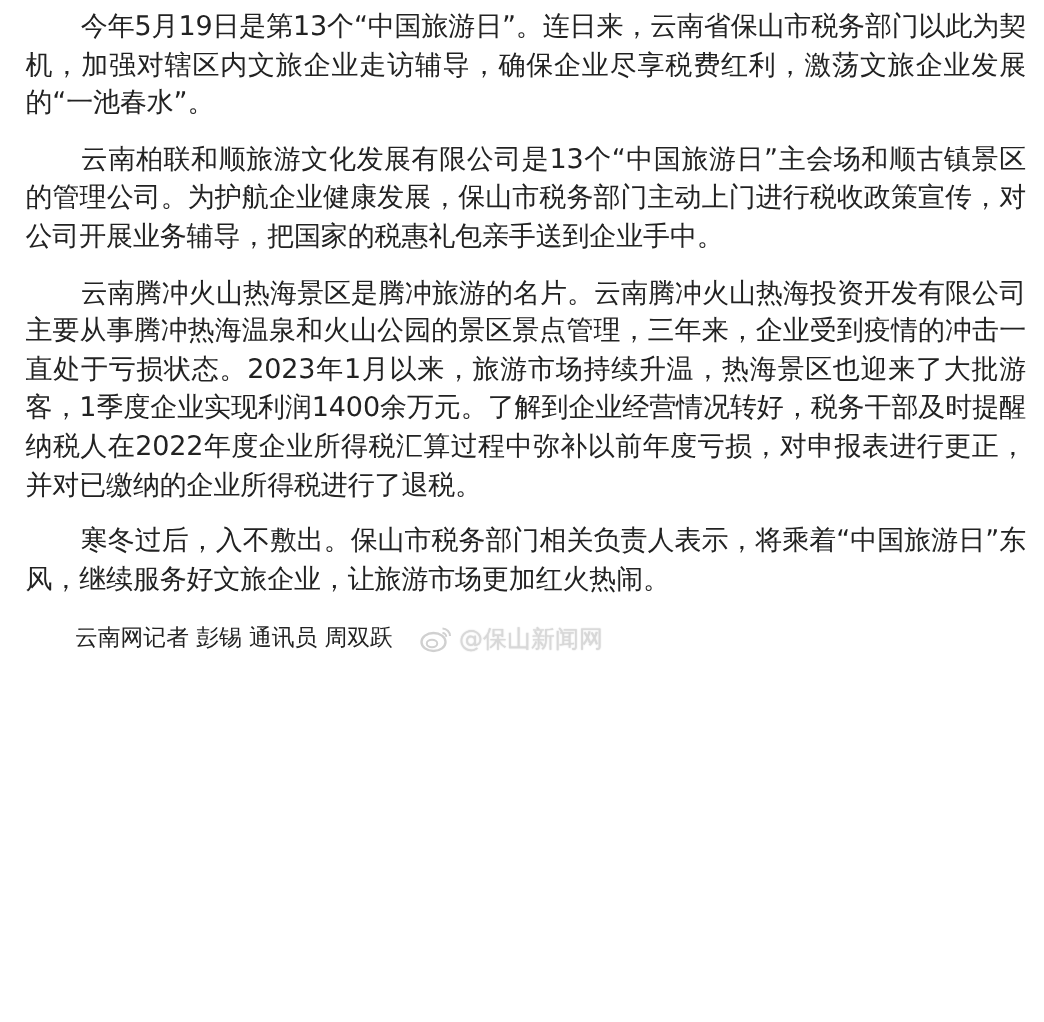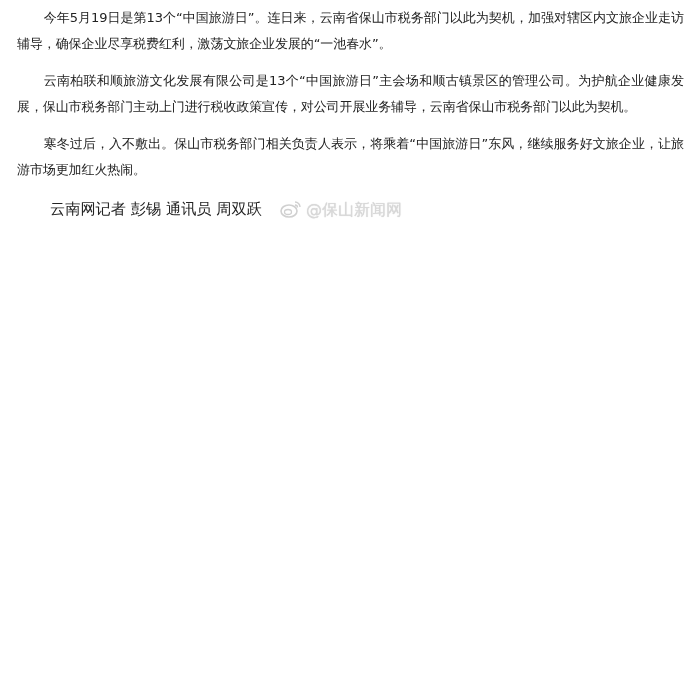--- a/index.html
+++ b/index.html
@@ -3,21 +3,21 @@
 <meta charset="utf-8">
 <style>
   html, body { margin: 0; padding: 0; background: #ffffff; }
   body {
     width: 696px; height: 681px; overflow: hidden;
     font-family: "DejaVu Sans", "Liberation Sans", sans-serif;
     color: #222222;
   }
   .article { padding: 5px 12px 0 17px; }
   .para {
-    font-size: 13px;
+    font-size: 18px;
     line-height: 25.6px;
     text-indent: 2.05em;
     margin: 0 0 12px 0;
     text-align: justify;
     letter-spacing: -0.1px;
   }
   .byline {
     font-size: 15.2px;
     line-height: 25px;
     margin: 14px 0 0 0;
@@ -29,21 +29,22 @@
     margin-left: 18px; color: #d8d8d8; font-size: 16px;
     text-shadow: 0 0 1px #cfcfcf;
   }
   .weibo-icon { width: 22px; height: 18px; margin-right: 4px; }
 </style>
 </head>
 <body>
 
 <div class="article">
   <p class="para">今年5月19日是第13个“中国旅游日”。连日来，云南省保山市税务部门以此为契机，加强对辖区内文旅企业走访辅导，确保企业尽享税费红利，激荡文旅企业发展的“一池春水”。</p>
-  <p class="para">云南柏联和顺旅游文化发展有限公司是13个“中国旅游日”主会场和顺古镇景区的管理公司。为护航企业健康发展，保山市税务部门主动上门进行税收政策宣传，对公司开展业务辅导，云南省保山市税务部门以此为契机。</p>
+  <p class="para">云南柏联和顺旅游文化发展有限公司是13个“中国旅游日”主会场和顺古镇景区的管理公司。为护航企业健康发展，保山市税务部门主动上门进行税收政策宣传，对公司开展业务辅导，把国家的税惠礼包亲手送到企业手中。</p>
+  <p class="para">云南腾冲火山热海景区是腾冲旅游的名片。云南腾冲火山热海投资开发有限公司主要从事腾冲热海温泉和火山公园的景区景点管理，三年来，企业受到疫情的冲击一直处于亏损状态。2023年1月以来，旅游市场持续升温，热海景区也迎来了大批游客，1季度企业实现利润1400余万元。了解到企业经营情况转好，税务干部及时提醒纳税人在2022年度企业所得税汇算过程中弥补以前年度亏损，对申报表进行更正，并对已缴纳的企业所得税进行了退税。</p>
   <p class="para">寒冬过后，入不敷出。保山市税务部门相关负责人表示，将乘着“中国旅游日”东风，继续服务好文旅企业，让旅游市场更加红火热闹。</p>
 
   <div class="byline">
     <span>云南网记者 彭锡 通讯员 周双跃</span>
     <span class="watermark">
       <svg class="weibo-icon" viewBox="0 0 22 18">
         <ellipse cx="9" cy="11" rx="8" ry="6" fill="none" stroke="#d0d0d0" stroke-width="1.6"></ellipse>
         <ellipse cx="8" cy="12" rx="3.5" ry="2.5" fill="none" stroke="#d0d0d0" stroke-width="1.3"></ellipse>
         <path d="M15 2 A5 5 0 0 1 20 7" fill="none" stroke="#d0d0d0" stroke-width="1.4"></path>
         <path d="M15 5 A2.5 2.5 0 0 1 17.5 7.5" fill="none" stroke="#d0d0d0" stroke-width="1.3"></path>

